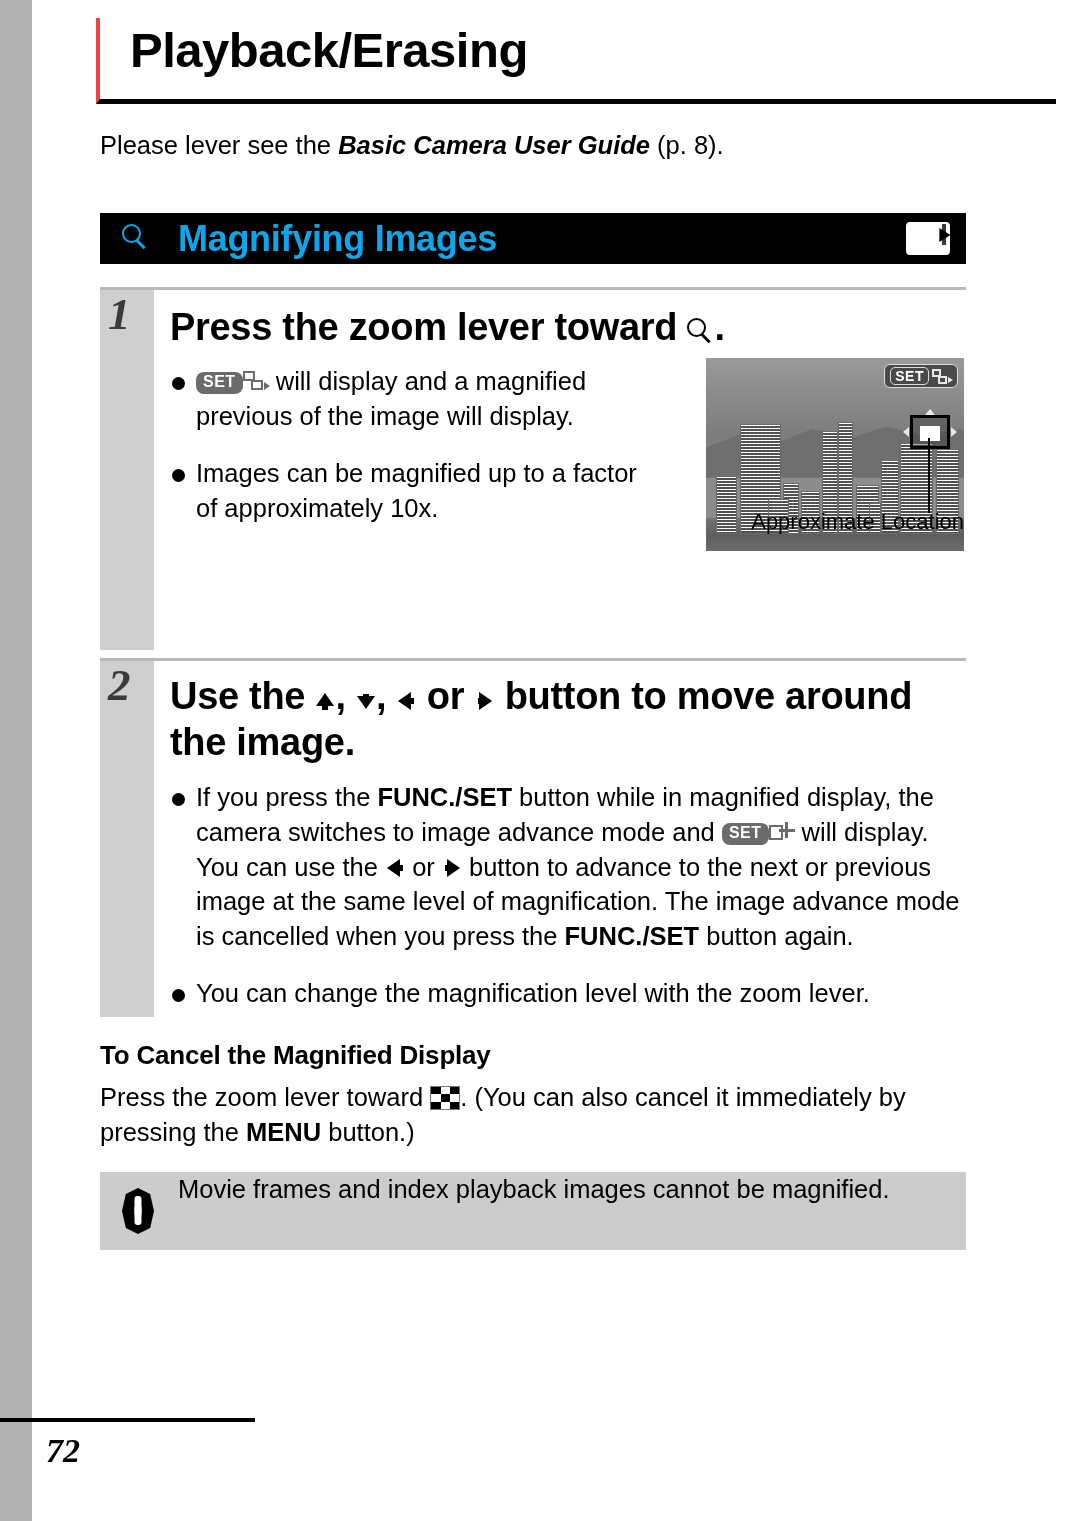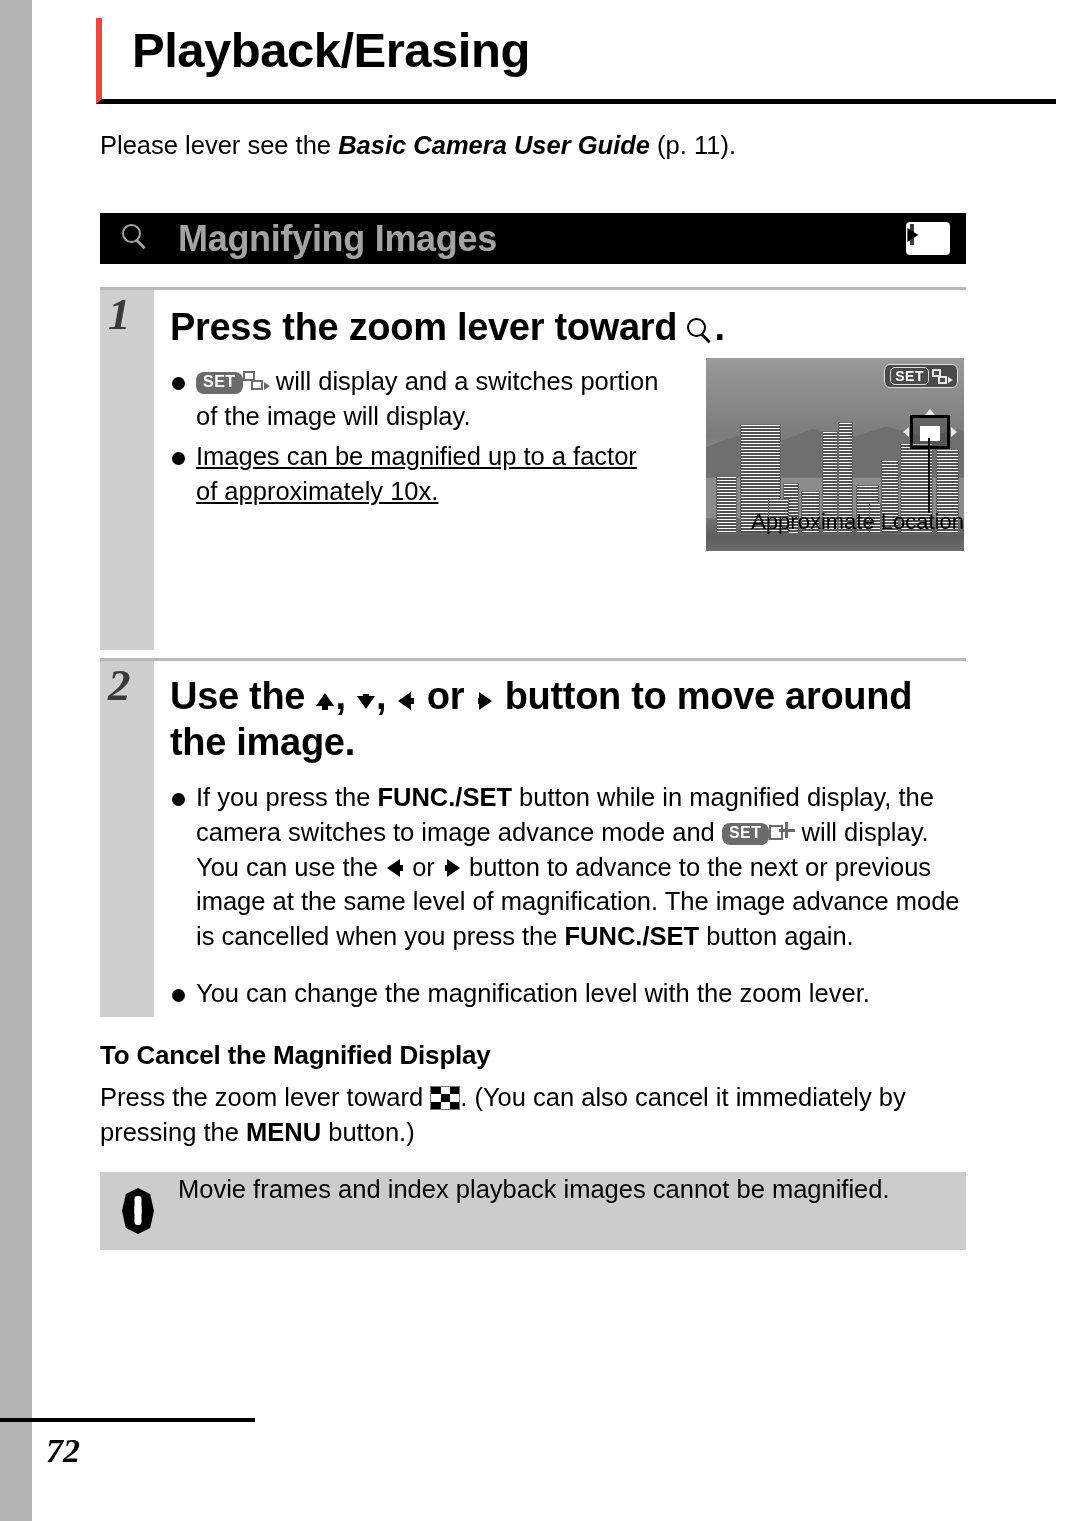--- a/index.html
+++ b/index.html
@@ -35,21 +35,21 @@
     height: 1521px;
   }
 
   
   .chapter-title-wrap {
     position: absolute;
     left: 96px;
     top: 18px;
     width: 960px;
     height: 86px;
-    border-left: 6px solid #ef4444;
+    border-left: 4px solid #ef4444;
     border-bottom: 5px solid #000;
     box-sizing: border-box;
   }
   .chapter-title {
     position: absolute;
     left: 30px;
     top: 4px;
     font-size: 49px;
     font-weight: bold;
     letter-spacing: -0.5px;
@@ -70,21 +70,22 @@
   }
 
   
   .section-banner {
     position: absolute;
     left: 100px;
     top: 213px;
     width: 866px;
     height: 51px;
     background: #000000;
-    color: #a3a3a3;
+    color: #0ea5e9;
+    text-align: right;
   }
   .section-banner .magnifier {
     position: absolute;
     left: 22px;
     top: 11px;
   }
   .section-banner .section-title {
     position: absolute;
     left: 78px;
     top: 5px;
@@ -553,21 +554,21 @@
 
 <div class="spine"></div>
 
 <div class="page">
 
   <div class="chapter-title-wrap">
     <div class="chapter-title">Playback/Erasing</div>
   </div>
 
   <div class="intro-line">
-    <span>Please lever see the </span><span class="bookname">Basic Camera User Guide</span><span> (p. 11).</span>
+    <span>Please lever see the </span><span class="bookname">Basic Camera User Guide</span><span> (p. 8).</span>
   </div>
 
   <div class="section-banner">
     <span class="ic magglass magnifier">
       <span class="ring"></span>
         <span class="handle"></span>
     </span>
     <span class="section-title">Magnifying Images</span>
     <span class="playback-badge">
       <span class="inner"><span class="tri"></span></span>
@@ -576,23 +577,23 @@
 
   <div class="step" style="top:287px; height:360px;">
     <div class="numcol" style="height:360px;">
       <div class="num">1</div>
     </div>
     <div class="body">
       <div class="step-heading" style="padding-top:14px;">
         <span>Press the zoom lever toward </span><span class="ic magglass"><span class="ring"></span><span class="handle"></span></span><span>.</span>
       </div>
       <div class="bullet" style="margin-top:14px; width:470px;">
-        <span class="setbadge">SET</span><span class="ic swapicon"><span class="sq1"></span><span class="sq2"></span><span class="ar"></span></span><span> will display and a switches portion of the image will display.</span>
+        <span class="setbadge">SET</span><span class="ic swapicon"><span class="sq1"></span><span class="sq2"></span><span class="ar"></span></span><span> will display and a magnified previous of the image will display.</span>
       </div>
-      <div class="bullet" style="margin-top:5px; width:450px;text-decoration:underline;">
+      <div class="bullet" style="margin-top:22px; width:450px;">
         <span>Images can be magnified up to a factor of approximately 10x.</span>
       </div>
     </div>
 
     <div class="figure" style="left:606px; top:68px;">
       <div class="fig-sky"></div>
       <div class="fig-mtn"></div>
       <div class="fig-ground"></div>
 
       <div class="bld" style="left:4%;  width:8%;  height:30%;"></div>

